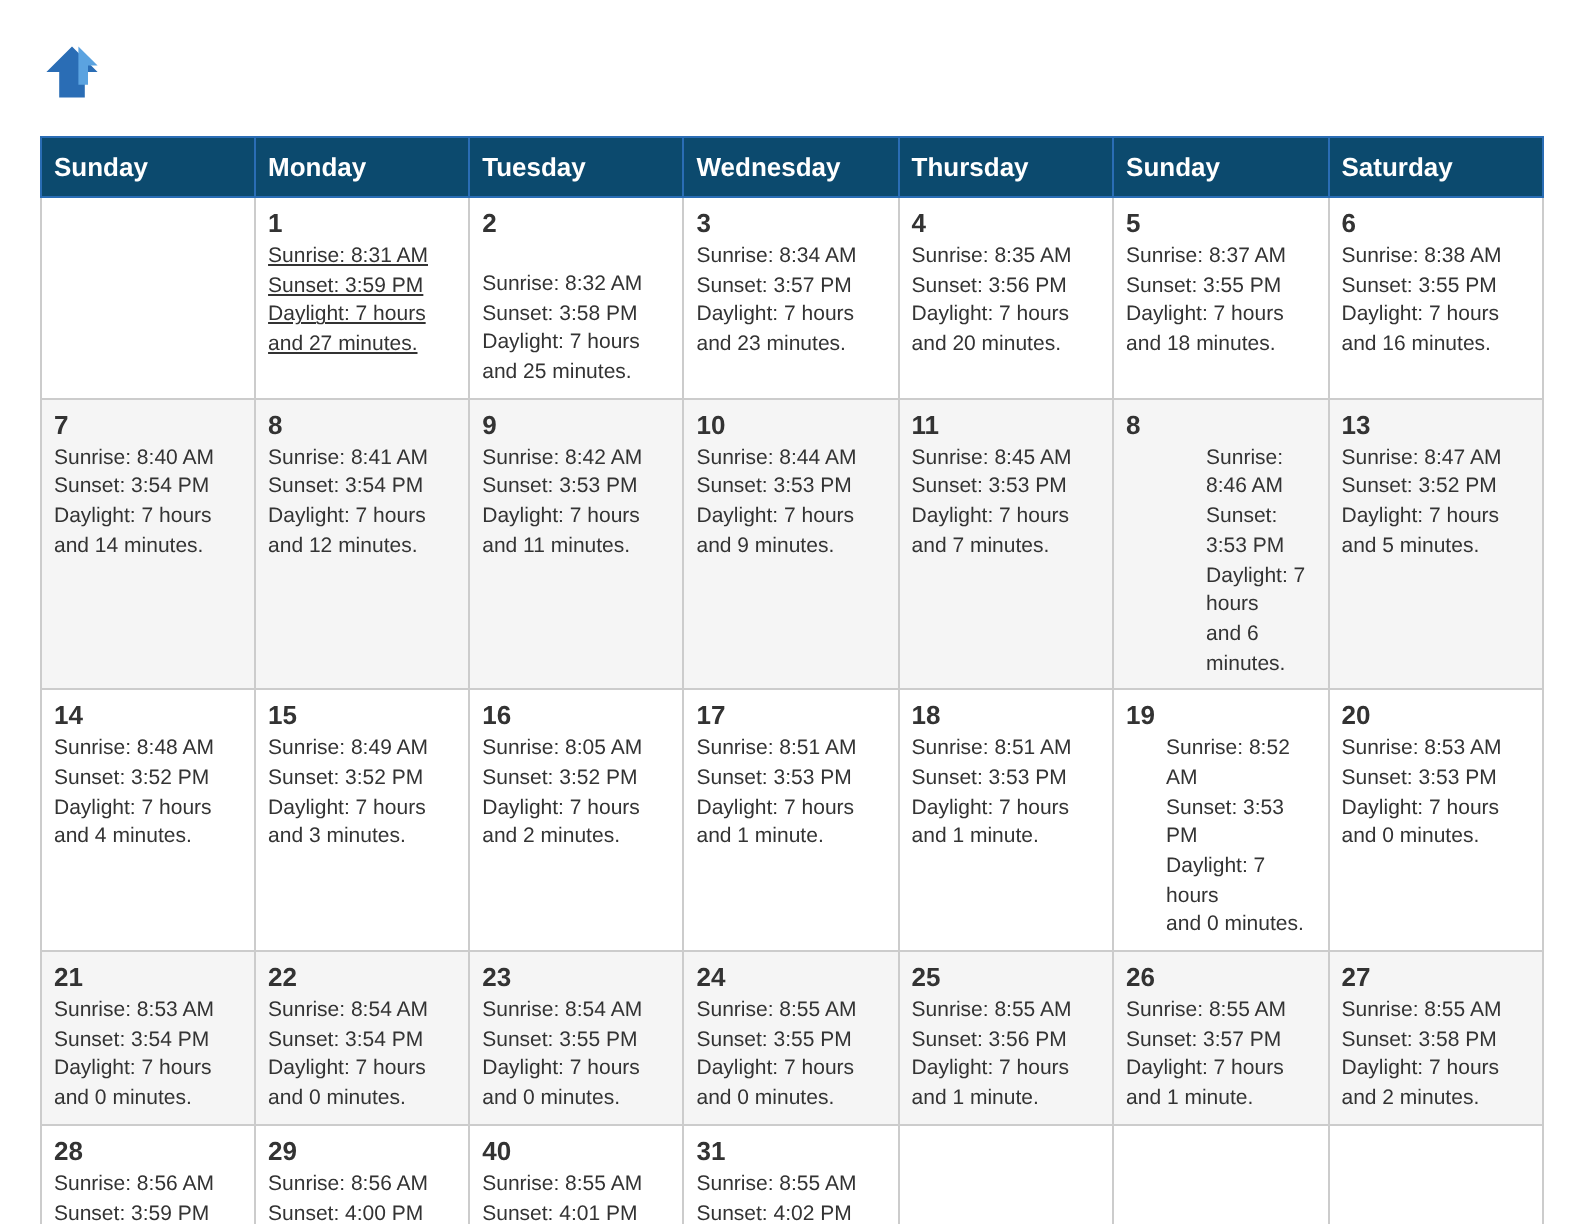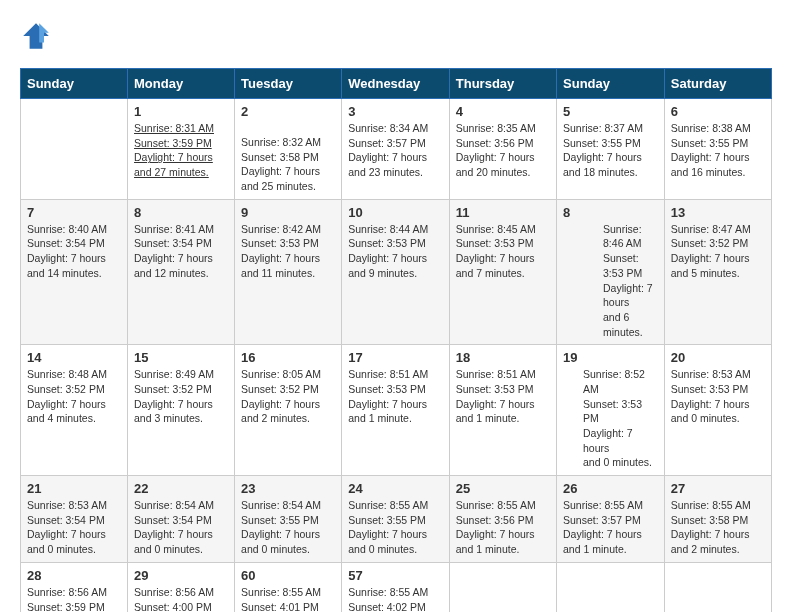--- a/index.html
+++ b/index.html
@@ -333,28 +333,28 @@
 and 3 minutes.</div>
         </td>
         <td>
           <span class="day-number">29</span>
           <div class="day-info" style="white-space: pre-line;">Sunrise: 8:56 AM
 Sunset: 4:00 PM
 Daylight: 7 hours
 and 4 minutes.</div>
         </td>
         <td>
-          <span class="day-number">60</span>
+          <span class="day-number">40</span>
           <div class="day-info" style="white-space: pre-line;">Sunrise: 8:55 AM
 Sunset: 4:01 PM
 Daylight: 7 hours
 and 5 minutes.</div>
         </td>
         <td>
-          <span class="day-number">57</span>
+          <span class="day-number">31</span>
           <div class="day-info" style="white-space: pre-line;">Sunrise: 8:55 AM
 Sunset: 4:02 PM
 Daylight: 7 hours
 and 6 minutes.</div>
         </td>
         <td class="empty-cell"></td>
         <td class="empty-cell"></td>
         <td class="empty-cell"></td>
       </tr>
     </tbody>

